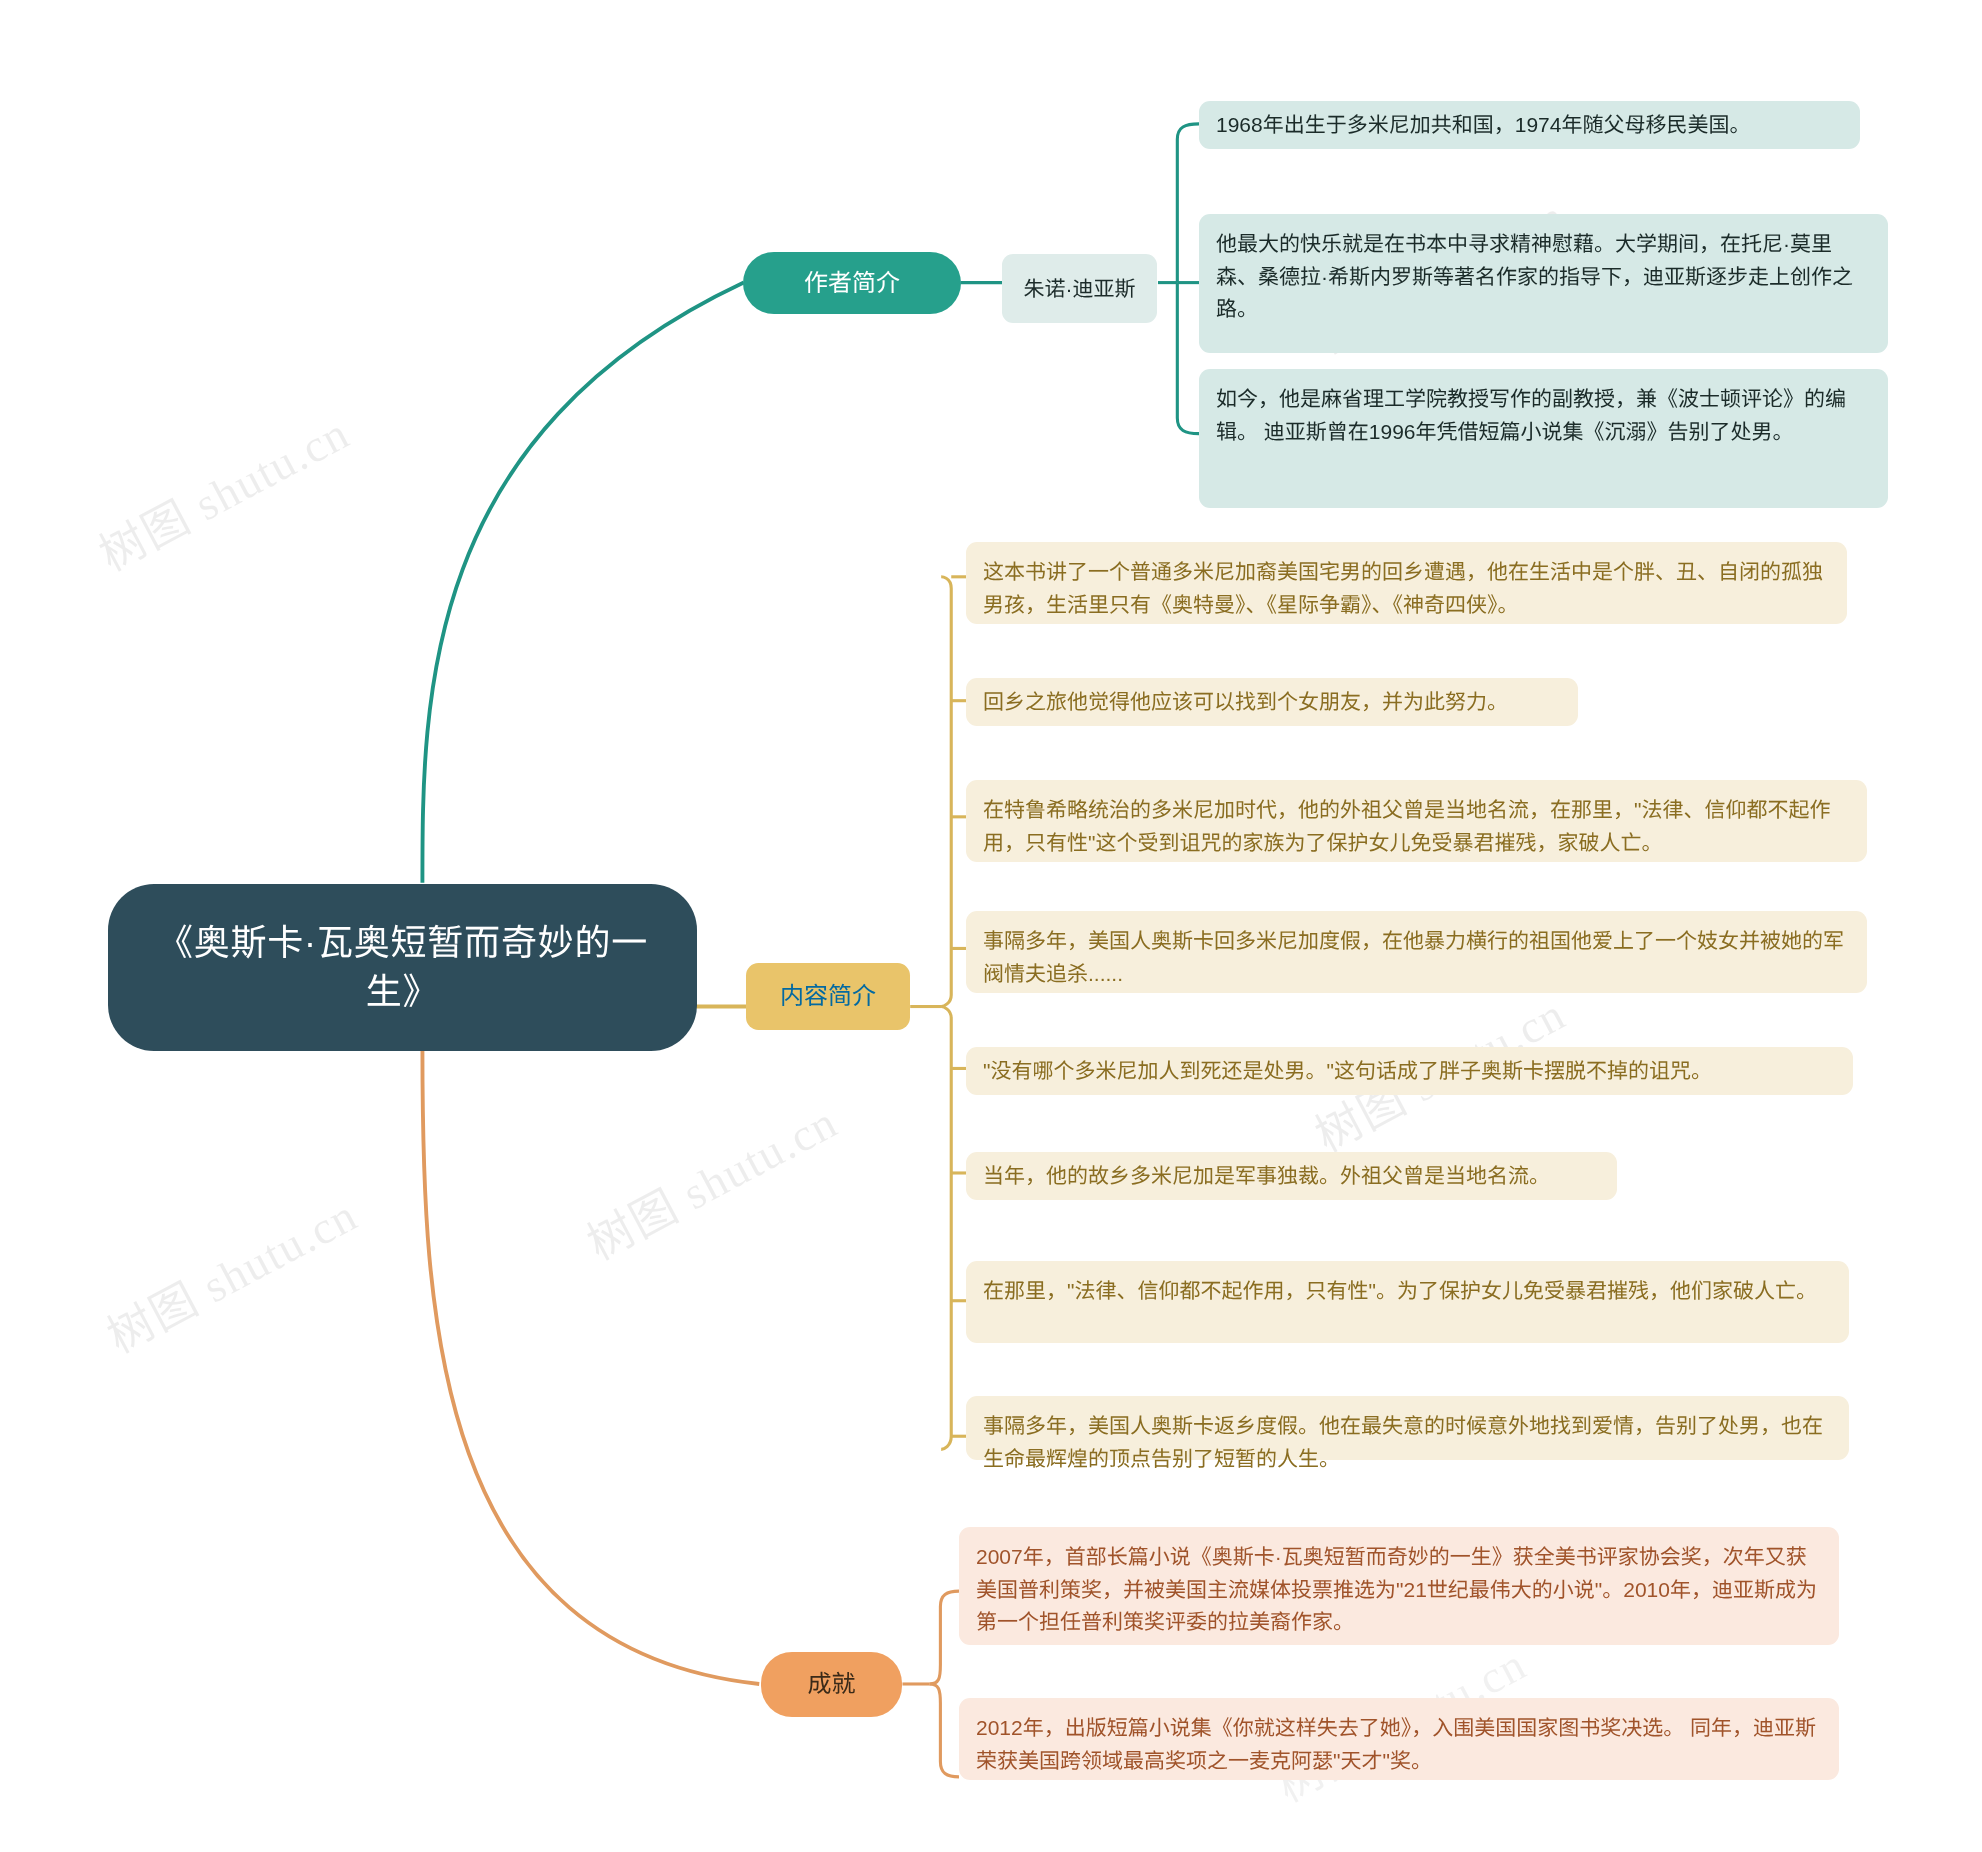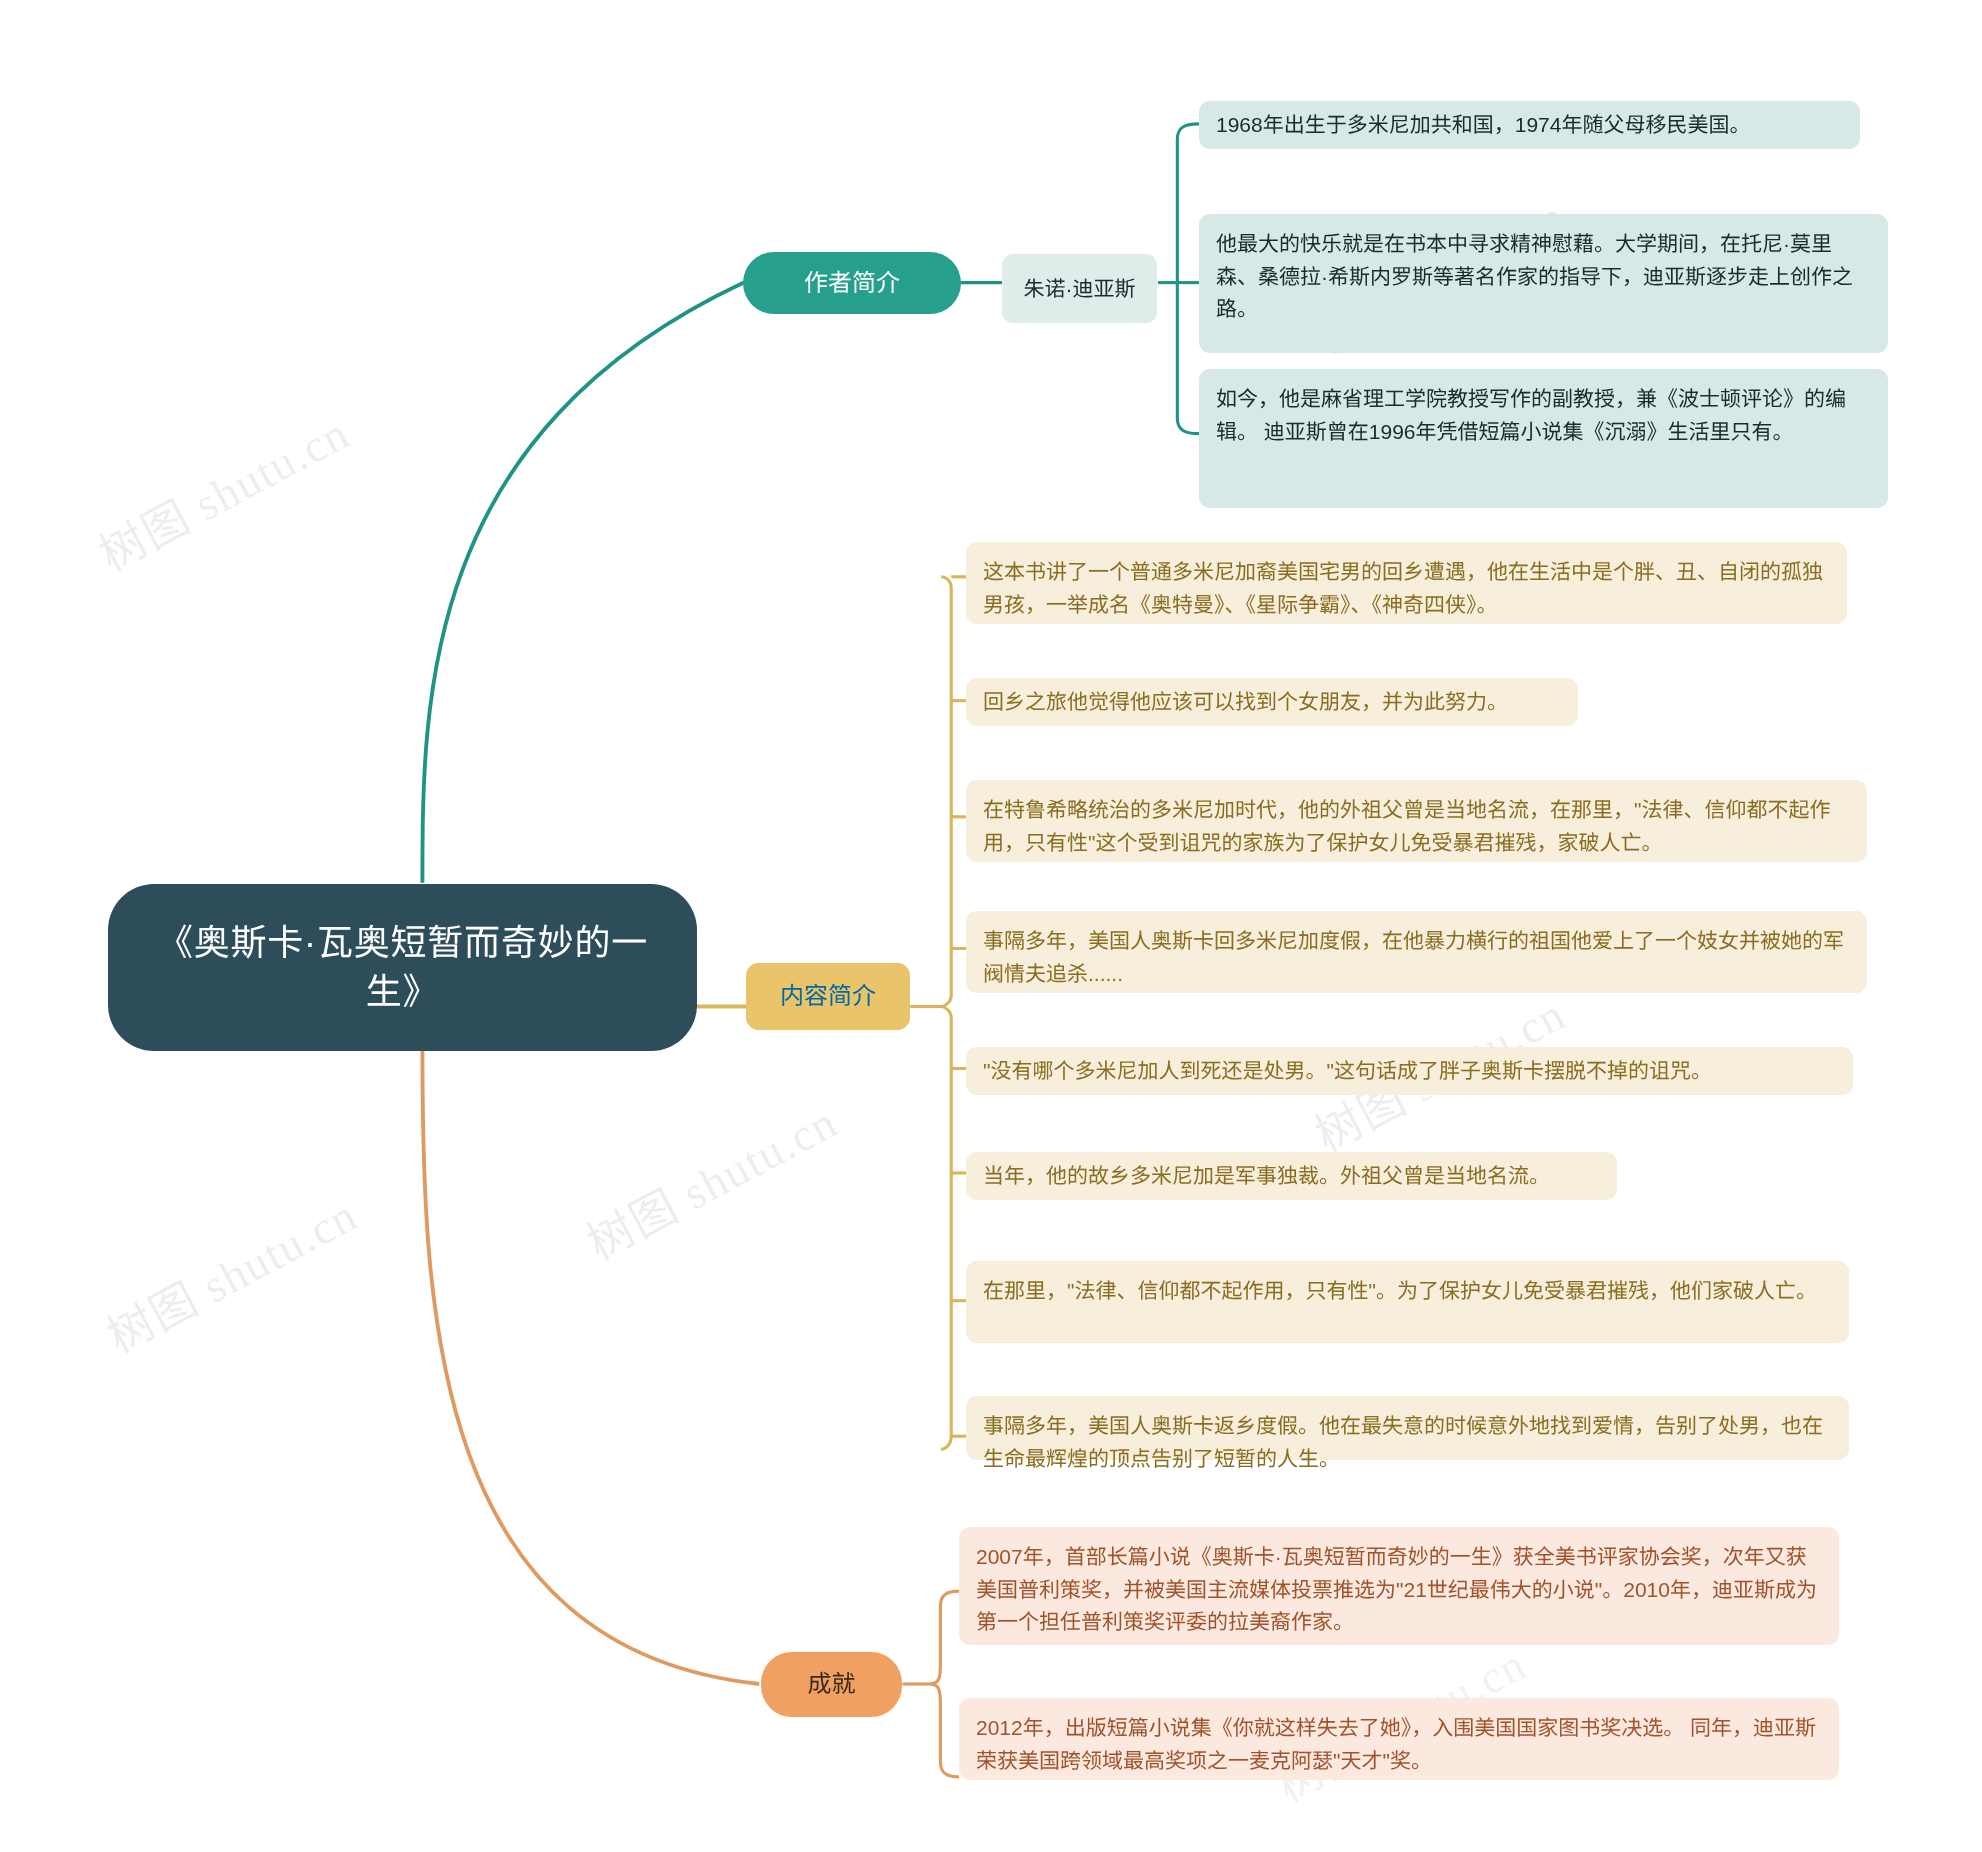--- a/index.html
+++ b/index.html
@@ -112,29 +112,29 @@
 
   <div class="node leaf teal" style="left:1199px;top:101px;width:661px;height:48px;display:flex;align-items:center;">
     <span>1968年出生于多米尼加共和国，1974年随父母移民美国。</span>
   </div>
 
   <div class="node leaf teal" style="left:1199px;top:214px;width:689px;height:139px;">
     <span>他最大的快乐就是在书本中寻求精神慰藉。大学期间，在托尼·莫里森、桑德拉·希斯内罗斯等著名作家的指导下，迪亚斯逐步走上创作之路。</span>
   </div>
 
   <div class="node leaf teal" style="left:1199px;top:369px;width:689px;height:139px;">
-    <span>如今，他是麻省理工学院教授写作的副教授，兼《波士顿评论》的编辑。 迪亚斯曾在1996年凭借短篇小说集《沉溺》生活里只有。</span>
+    <span>如今，他是麻省理工学院教授写作的副教授，兼《波士顿评论》的编辑。 迪亚斯曾在1996年凭借短篇小说集《沉溺》告别了处男。</span>
   </div>
 
   <div class="node branch gold" style="left:746px;top:963px;width:164px;height:67px;border-radius:12.4px;">
     <span>内容简介</span>
   </div>
 
   <div class="node leaf gold" style="left:966px;top:542px;width:881px;height:82px;">
-    <span>这本书讲了一个普通多米尼加裔美国宅男的回乡遭遇，他在生活中是个胖、丑、自闭的孤独男孩，一举成名《奥特曼》、《星际争霸》、《神奇四侠》。</span>
+    <span>这本书讲了一个普通多米尼加裔美国宅男的回乡遭遇，他在生活中是个胖、丑、自闭的孤独男孩，生活里只有《奥特曼》、《星际争霸》、《神奇四侠》。</span>
   </div>
 
   <div class="node leaf gold" style="left:966px;top:678px;width:612px;height:48px;display:flex;align-items:center;">
     <span>回乡之旅他觉得他应该可以找到个女朋友，并为此努力。</span>
   </div>
 
   <div class="node leaf gold" style="left:966px;top:780px;width:901px;height:82px;">
     <span>在特鲁希略统治的多米尼加时代，他的外祖父曾是当地名流，在那里，"法律、信仰都不起作用，只有性"这个受到诅咒的家族为了保护女儿免受暴君摧残，家破人亡。</span>
   </div>
 

